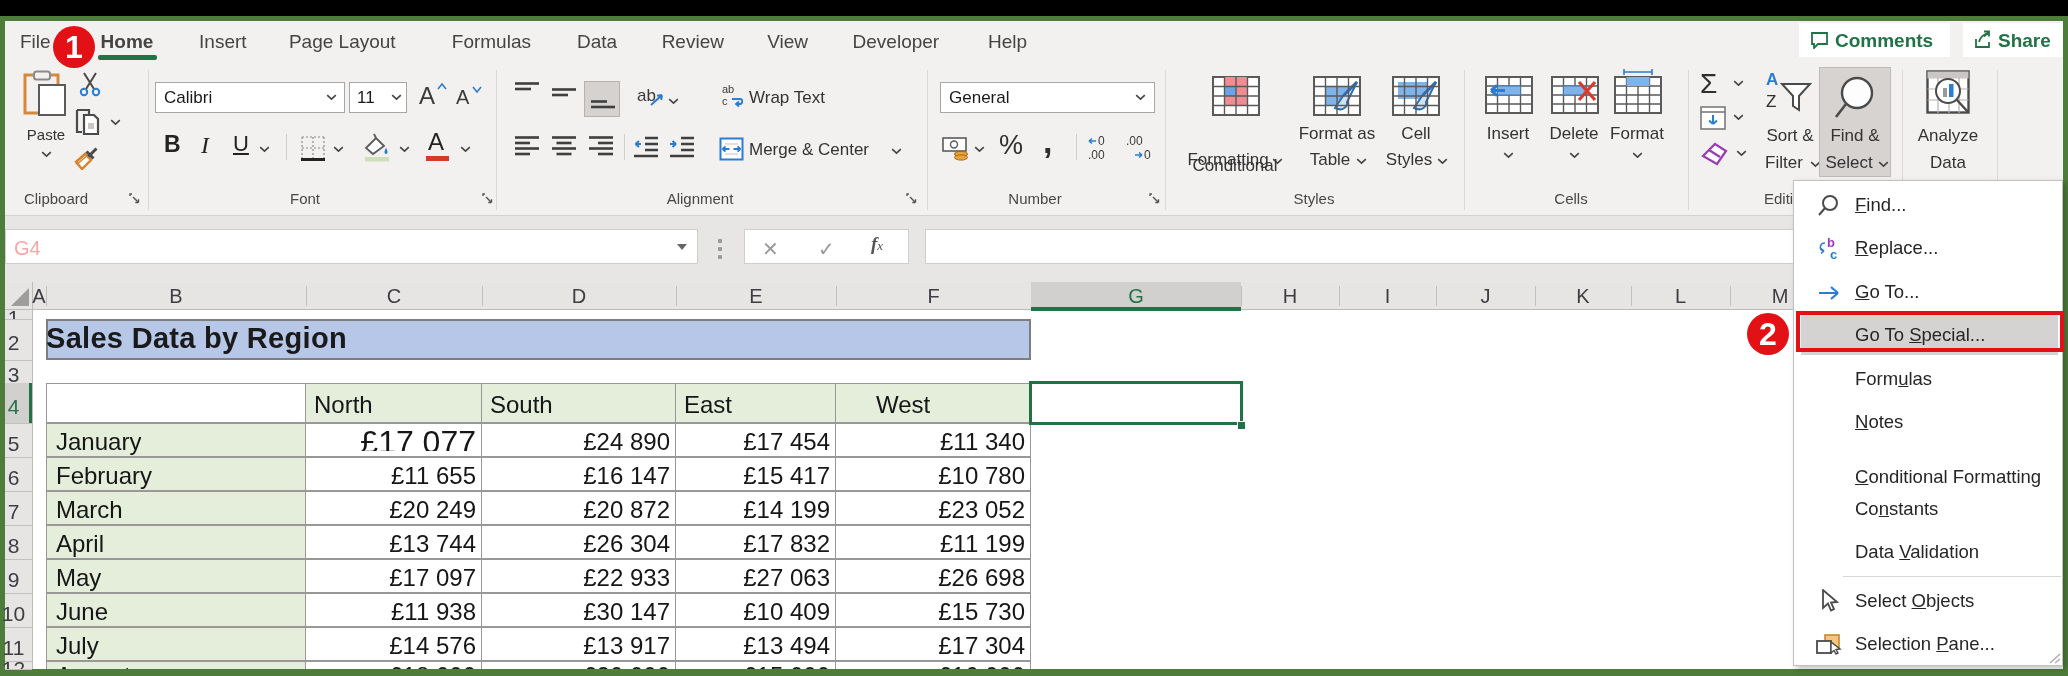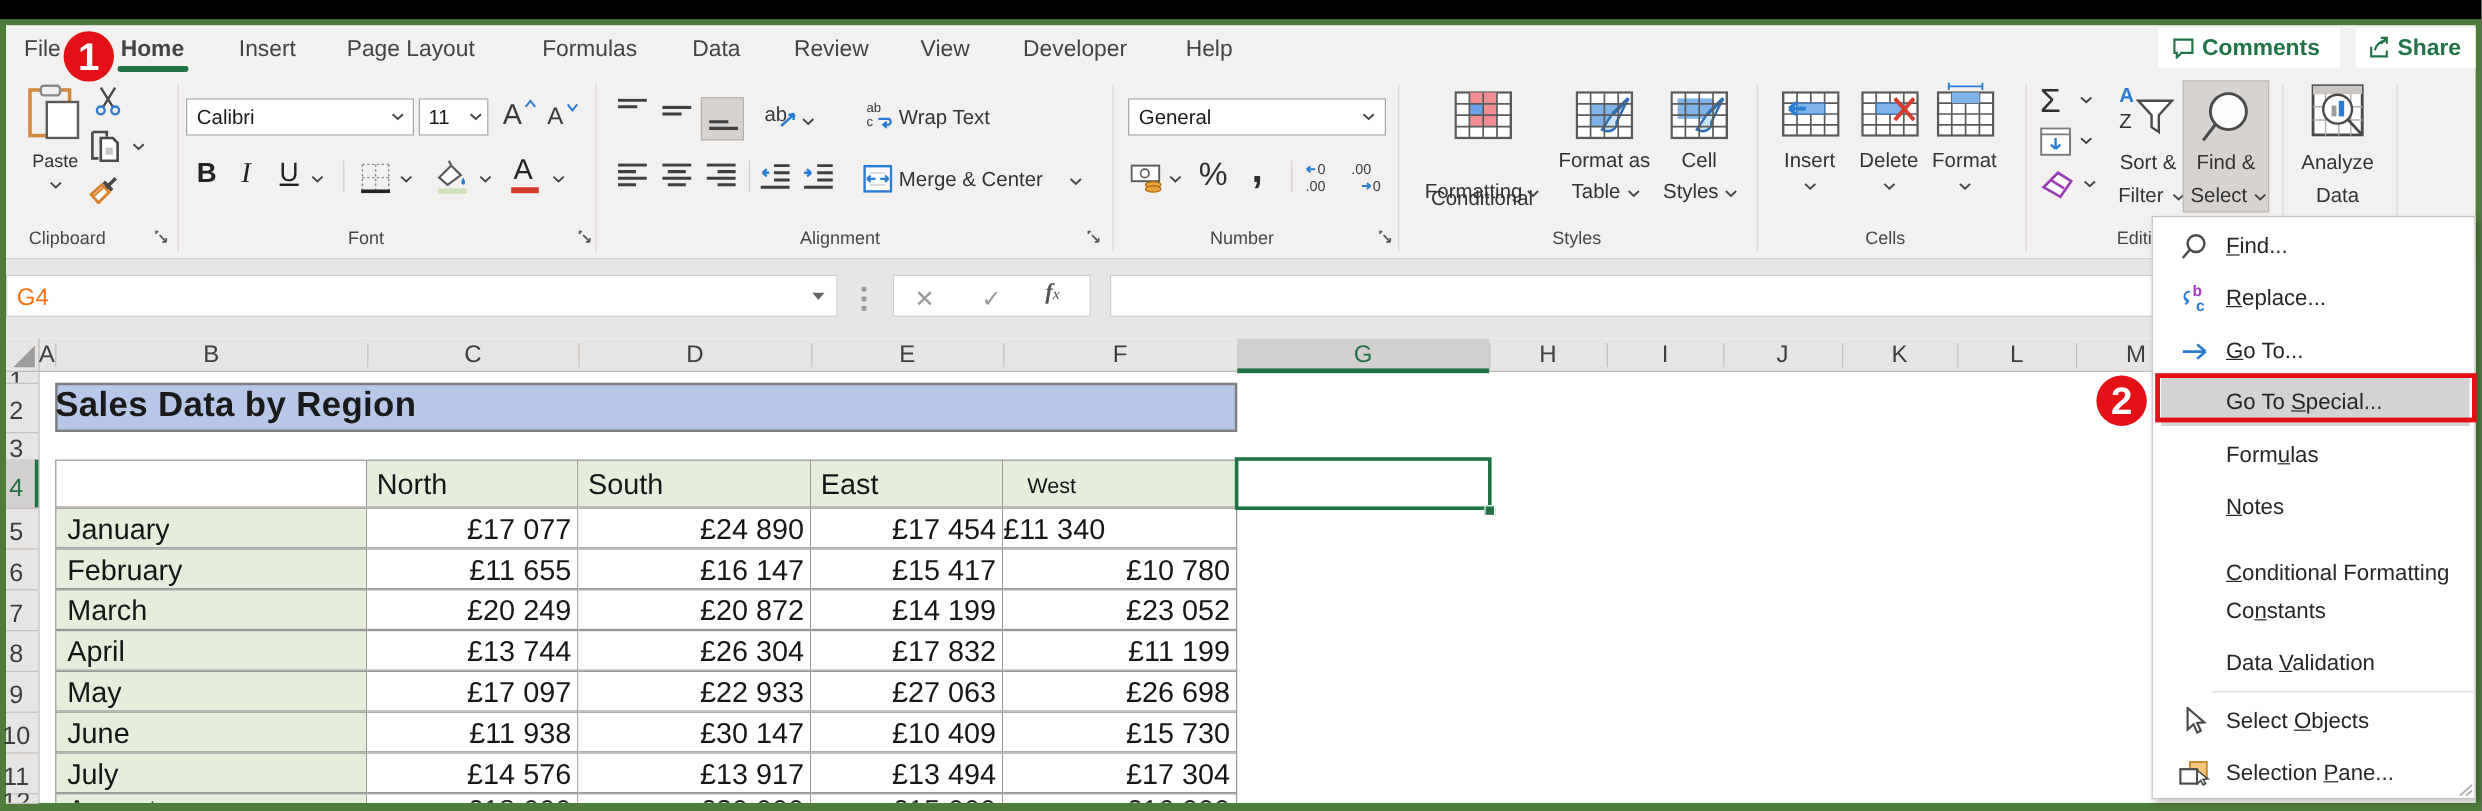--- a/index.html
+++ b/index.html
@@ -343,21 +343,21 @@
 <circle cx="22" cy="21" r="12" fill="#fff" stroke="#4a4a4a" stroke-width="2"></circle>
 <path d="M31 30 L42 42" stroke="#4a4a4a" stroke-width="2.4"></path>
 <rect x="17" y="18" width="4" height="9" fill="#9a9a9a"></rect>
 <rect x="23" y="14" width="4.5" height="13" fill="#2b7cd3"></rect>
 </svg>
 <div style="position:absolute;left:1948px;top:126px;transform:translateX(-50%);white-space:nowrap;font-size:17px;color:#333;">Analyze</div>
 <div style="position:absolute;left:1948px;top:153px;transform:translateX(-50%);white-space:nowrap;font-size:17px;color:#333;">Data</div>
 <div style="position:absolute;left:5px;top:215px;width:2058px;height:67px;background:#e8e6e5;"></div>
 <div style="position:absolute;left:5px;top:215px;width:2058px;height:1px;background:#d4d1cf;"></div>
 <div style="position:absolute;left:5px;top:229px;width:693px;height:35px;background:#fff;border:1px solid #d0cecc;"></div>
-<div style="position:absolute;left:14px;top:237px;white-space:nowrap;font-size:20px;color:#f97316;">G4</div>
+<div style="position:absolute;left:14px;top:237px;white-space:nowrap;font-size:20px;color:#fca5a5;">G4</div>
 <svg style="position:absolute;left:676px;top:243px" width="12" height="8" viewBox="0 0 12 8">
     <path d="M1 1 L6 7 L11 1" fill="#666" stroke="none"></path>
   </svg>
 <div style="position:absolute;left:718px;top:239px;width:4px;height:4px;background:#9a9a9a;border-radius:1px;"></div>
 <div style="position:absolute;left:718px;top:247px;width:4px;height:4px;background:#9a9a9a;border-radius:1px;"></div>
 <div style="position:absolute;left:718px;top:255px;width:4px;height:4px;background:#9a9a9a;border-radius:1px;"></div>
 <div style="position:absolute;left:744px;top:229px;width:165px;height:35px;background:#fff;border:1px solid #d0cecc;"></div>
 <div style="position:absolute;left:762px;top:237px;white-space:nowrap;font-size:20px;color:#9a9a9a;">✕</div>
 <div style="position:absolute;left:818px;top:237px;white-space:nowrap;font-size:20px;color:#9a9a9a;">✓</div>
 <div style="position:absolute;left:871px;top:233px;white-space:nowrap;font-size:19px;color:#555;"><span style="font-family:'Liberation Serif',serif;font-style:italic;font-weight:bold;">f</span><span style="font-family:'Liberation Serif',serif;font-style:italic;font-size:13px;">x</span></div>
@@ -424,31 +424,31 @@
 <div style="position:absolute;left:46px;top:319px;width:985px;height:41px;background:#b6c7e8;border:2px solid #7e7e7e;"></div>
 <div style="position:absolute;left:46px;top:319px;width:985px;height:41px;line-height:39px;text-align:left;font-size:29px;letter-spacing:0.3px;font-weight:bold;color:#1a1a1a;">Sales Data by Region</div>
 <div style="position:absolute;left:46px;top:383px;width:260px;height:40px;background:#fff;border:1px solid #999896;overflow:hidden;"></div>
 <div style="position:absolute;left:306px;top:383px;width:176px;height:40px;background:#e4eedb;border:1px solid #999896;border-left:none;overflow:hidden;"></div>
 <div style="position:absolute;left:314px;top:383px;height:40px;line-height:44px;overflow:hidden;font-size:24px;color:#161616;">North</div>
 <div style="position:absolute;left:482px;top:383px;width:194px;height:40px;background:#e4eedb;border:1px solid #999896;border-left:none;overflow:hidden;"></div>
 <div style="position:absolute;left:490px;top:383px;height:40px;line-height:44px;overflow:hidden;font-size:24px;color:#161616;">South</div>
 <div style="position:absolute;left:676px;top:383px;width:160px;height:40px;background:#e4eedb;border:1px solid #999896;border-left:none;overflow:hidden;"></div>
 <div style="position:absolute;left:684px;top:383px;height:40px;line-height:44px;overflow:hidden;font-size:24px;color:#161616;">East</div>
 <div style="position:absolute;left:836px;top:383px;width:195px;height:40px;background:#e4eedb;border:1px solid #999896;border-left:none;overflow:hidden;"></div>
-<div style="position:absolute;left:856px;top:383px;height:54px;line-height:44px;overflow:hidden;font-size:18px;color:#161616;">West</div>
+<div style="position:absolute;left:876px;top:383px;height:54px;line-height:44px;overflow:hidden;font-size:24px;color:#161616;">West</div>
 <div style="position:absolute;left:46px;top:423px;width:260px;height:34px;background:#e4eedb;border:1px solid #999896;overflow:hidden;"></div>
 <div style="position:absolute;left:56px;top:423px;height:34px;line-height:38px;overflow:hidden;font-size:24px;color:#161616;">January</div>
 <div style="position:absolute;left:306px;top:423px;width:176px;height:34px;background:#fff;border:1px solid #999896;border-left:none;overflow:hidden;"></div>
-<div style="position:absolute;left:306px;top:423px;width:170px;height:28px;line-height:38px;overflow:hidden;text-align:right;font-size:24px;color:#161616;padding-left:24px;">£17 077</div>
+<div style="position:absolute;left:306px;top:423px;width:170px;height:28px;line-height:38px;overflow:hidden;text-align:right;font-size:32px;color:#161616;padding-left:24px;">£17 077</div>
 <div style="position:absolute;left:482px;top:423px;width:194px;height:34px;background:#fff;border:1px solid #999896;border-left:none;overflow:hidden;"></div>
 <div style="position:absolute;left:482px;top:423px;width:188px;height:52px;line-height:38px;overflow:hidden;text-align:right;font-size:24px;color:#161616;">£24 890</div>
 <div style="position:absolute;left:676px;top:423px;width:160px;height:34px;background:#fff;border:1px solid #999896;border-left:none;overflow:hidden;"></div>
 <div style="position:absolute;left:676px;top:423px;width:154px;height:34px;line-height:38px;overflow:hidden;text-align:right;font-size:24px;color:#161616;">£17 454</div>
 <div style="position:absolute;left:836px;top:423px;width:195px;height:34px;background:#fff;border:1px solid #999896;border-left:none;overflow:hidden;"></div>
-<div style="position:absolute;left:836px;top:423px;width:189px;height:34px;line-height:38px;overflow:hidden;font-size:24px;color:#161616;">£11 340</div>
+<div style="position:absolute;left:836px;top:423px;width:189px;height:34px;line-height:38px;overflow:hidden;text-align:right;font-size:24px;color:#161616;">£11 340</div>
 <div style="position:absolute;left:46px;top:457px;width:260px;height:34px;background:#e4eedb;border:1px solid #999896;overflow:hidden;"></div>
 <div style="position:absolute;left:56px;top:457px;height:34px;line-height:38px;overflow:hidden;font-size:24px;color:#161616;">February</div>
 <div style="position:absolute;left:306px;top:457px;width:176px;height:34px;background:#fff;border:1px solid #999896;border-left:none;overflow:hidden;"></div>
 <div style="position:absolute;left:306px;top:457px;width:170px;height:34px;line-height:38px;overflow:hidden;text-align:right;font-size:24px;color:#161616;">£11 655</div>
 <div style="position:absolute;left:482px;top:457px;width:194px;height:34px;background:#fff;border:1px solid #999896;border-left:none;overflow:hidden;"></div>
 <div style="position:absolute;left:482px;top:457px;width:188px;height:34px;line-height:38px;overflow:hidden;text-align:right;font-size:24px;color:#161616;">£16 147</div>
 <div style="position:absolute;left:676px;top:457px;width:160px;height:34px;background:#fff;border:1px solid #999896;border-left:none;overflow:hidden;"></div>
 <div style="position:absolute;left:676px;top:457px;width:154px;height:34px;line-height:38px;overflow:hidden;text-align:right;font-size:24px;color:#161616;">£15 417</div>
 <div style="position:absolute;left:836px;top:457px;width:195px;height:34px;background:#fff;border:1px solid #999896;border-left:none;overflow:hidden;"></div>
 <div style="position:absolute;left:836px;top:457px;width:189px;height:34px;line-height:38px;overflow:hidden;text-align:right;font-size:24px;color:#161616;">£10 780</div>

